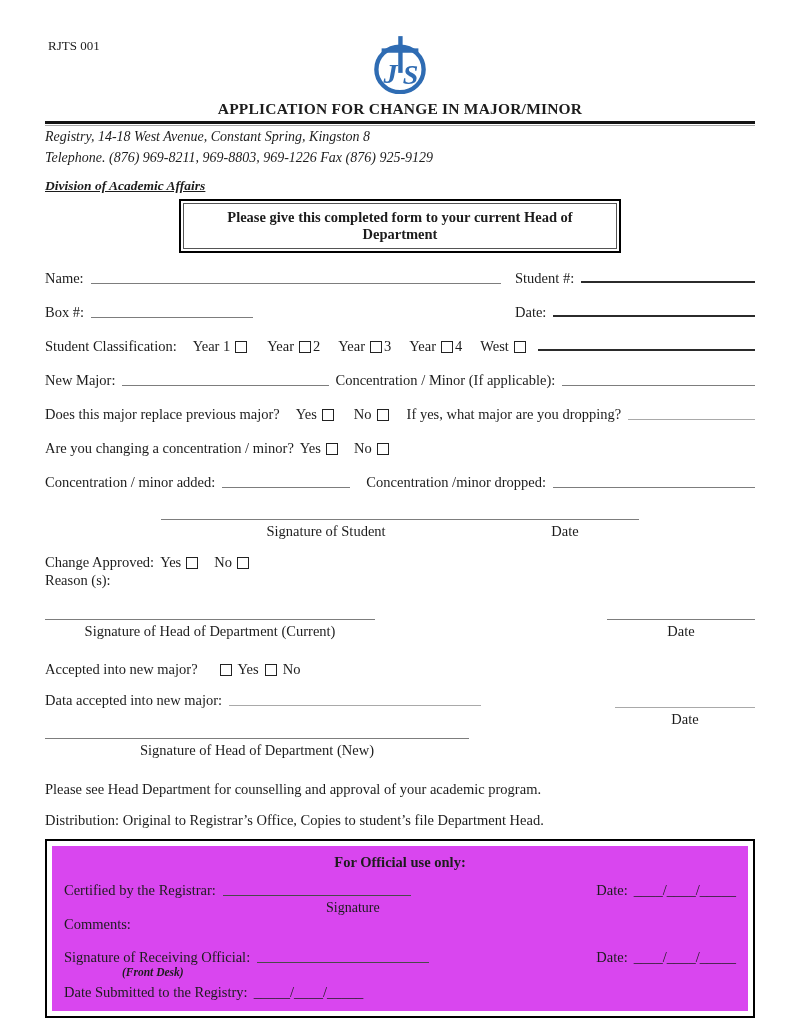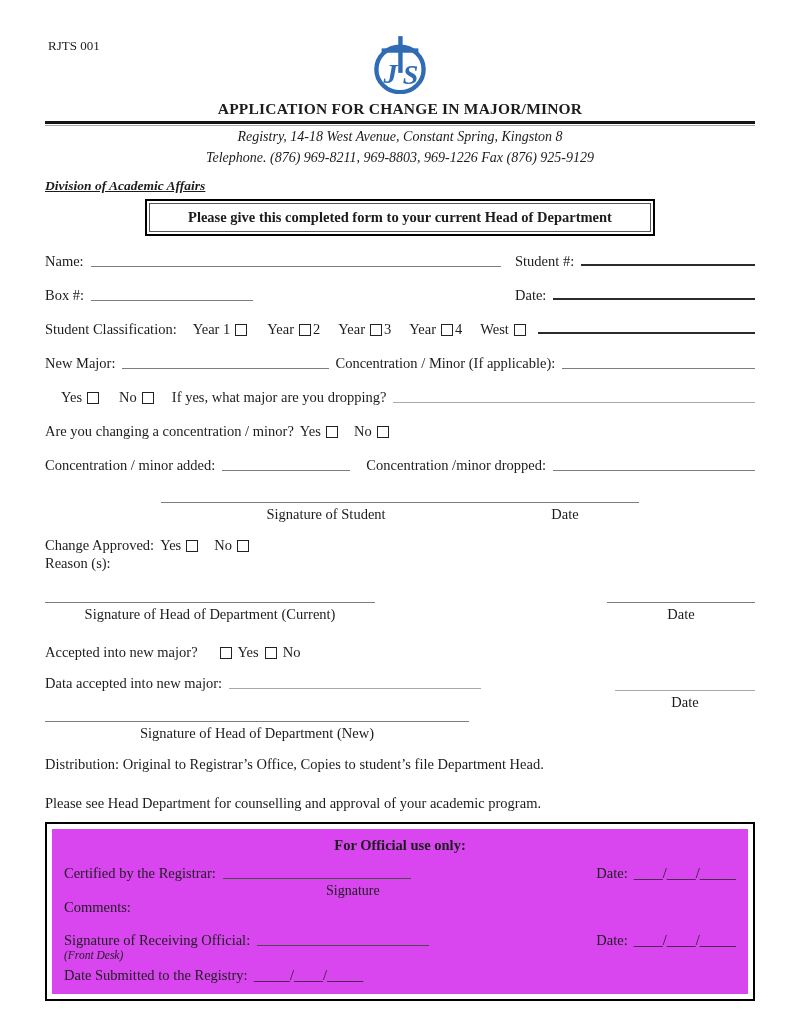--- a/index.html
+++ b/index.html
@@ -7,24 +7,24 @@
   .page {
     width:800px; height:1035px; margin:0 auto; background:#ffffff;
     font-family:"Liberation Serif", serif; color:#1c1c1c;
     position:relative; padding:34px 45px 20px 45px; overflow:hidden;
   }
   
   .form-code { position:absolute; left:48px; top:38px; font-size:13px; }
   .logo-wrap { text-align:center; margin-top:2px; height:58px; }
   .title { text-align:center; font-weight:bold; font-size:15.5px; letter-spacing:.2px; margin-top:6px; }
   .title-rule { margin-top:3px; border-top:3px solid #141414; border-bottom:1px solid #a8a8a8; height:5px; }
-  .addr { text-align:center; font-style:italic; font-size:14px; line-height:21px; }
+  .addr { text-align:left; font-style:italic; font-size:14px; line-height:21px; }
   .division { text-align:left; font-weight:bold; font-style:italic; font-size:13.5px;
               text-decoration:underline; margin-top:10px; }
-  .notice-outer { width:510px; margin:5px auto 0; border:2px solid #000; padding:2px; background:#fff; }
+  .notice-outer { width:442px; margin:5px auto 0; border:2px solid #000; padding:2px; background:#fff; }
   .notice-inner { border:1px solid #555; padding:5px 6px; text-align:center; font-weight:bold; font-size:14.5px; }
   
   .row { display:flex; align-items:flex-end; margin-top:16px; font-size:14.5px; line-height:18px; }
   .ln { border-bottom:1px solid #7d7d7d; height:0; align-self:flex-end; margin:0 0 3px 7px; }
   .ln.dark { border-bottom:2px solid #2b2b2b; margin-bottom:4px; }
   .ln.light { border-bottom:1px solid #a9a9a9; }
   .grow { flex:1 1 auto; }
   .cb { width:12px; height:12px; border:1.5px solid #222; display:inline-block; flex:0 0 auto;
         align-self:flex-end; margin:0 0 2px 5px; background:#fff; }
   .m16 { margin-left:16px; } .m18 { margin-left:18px; } .m20 { margin-left:20px; }
@@ -37,21 +37,21 @@
   .sigcol .ln { margin:0; align-self:stretch; }
   .sigcol .cap { text-align:center; font-size:14.5px; margin-top:3px; }
   .w330 { width:330px; } .w148 { width:148px; } .w420 { width:424px; }
   
   .official-outer { margin-top:10px; border:2px solid #000; padding:5px; background:#fff; }
   .official-inner { background:#d946ef; padding:8px 12px 10px 12px; font-size:14.5px; }
   .ob-title { text-align:center; font-weight:bold; margin-bottom:10px; }
   .ob-row { display:flex; align-items:flex-end; line-height:18px; }
   .ob-row .ln { border-color:#4a4a4a; }
   .sig-caption { margin-left:262px; font-size:14px; margin-top:1px; }
-  .front-desk { font-size:11.5px; font-weight:normal; font-style:italic; }
+  .front-desk { margin-left:58px; font-size:11.5px; font-weight:bold; font-style:italic; }
   .spacer { flex:1 1 auto; }
   .footer-date { text-align:right; font-weight:bold; font-style:italic; font-size:14.5px; margin-top:16px; }
 </style>
 </head>
 <body>
 
 <div class="page">
 
   <div class="form-code">RJTS 001</div>
 
@@ -116,20 +116,21 @@
   </div>
 
   <div class="row">
     <span>New Major:</span>
     <span class="ln" style="width:207px;"></span>
     <span class="m6">Concentration / Minor (If applicable):</span>
     <span class="ln grow"></span>
   </div>
 
   <div class="row">
+    <span>Does this major replace previous major?</span>
     <span class="m16">Yes</span>
     <span class="cb"></span>
     <span class="m20">No</span>
     <span class="cb"></span>
     <span class="m18">If yes, what major are you dropping?</span>
     <span class="ln light grow"></span>
   </div>
 
   <div class="row">
     <span>Are you changing a concentration / minor?</span>
@@ -194,22 +195,22 @@
       <span class="ln light" style="margin-top:16px;"></span>
       <span class="cap">Date</span>
     </div>
   </div>
 
   <div class="sigcol w420" style="margin-top:10px;">
     <span class="ln"></span>
     <span class="cap">Signature of Head of Department (New)</span>
   </div>
 
+  <div style="font-size:14.5px; margin-top:22px;">Please see Head Department for counselling and approval of your academic program.</div>
   <div style="font-size:14.5px; margin-top:14px;">Distribution: Original to Registrar’s Office, Copies to student’s file Department Head.</div>
-  <div style="font-size:14.5px; margin-top:22px;">Please see Head Department for counselling and approval of your academic program.</div>
 
   <div class="official-outer">
     <div class="official-inner">
       <div class="ob-title">For Official use only:</div>
 
       <div class="ob-row">
         <span>Certified by the Registrar:</span>
         <span class="ln" style="width:188px;"></span>
         <span class="spacer"></span>
         <span>Date:</span>

